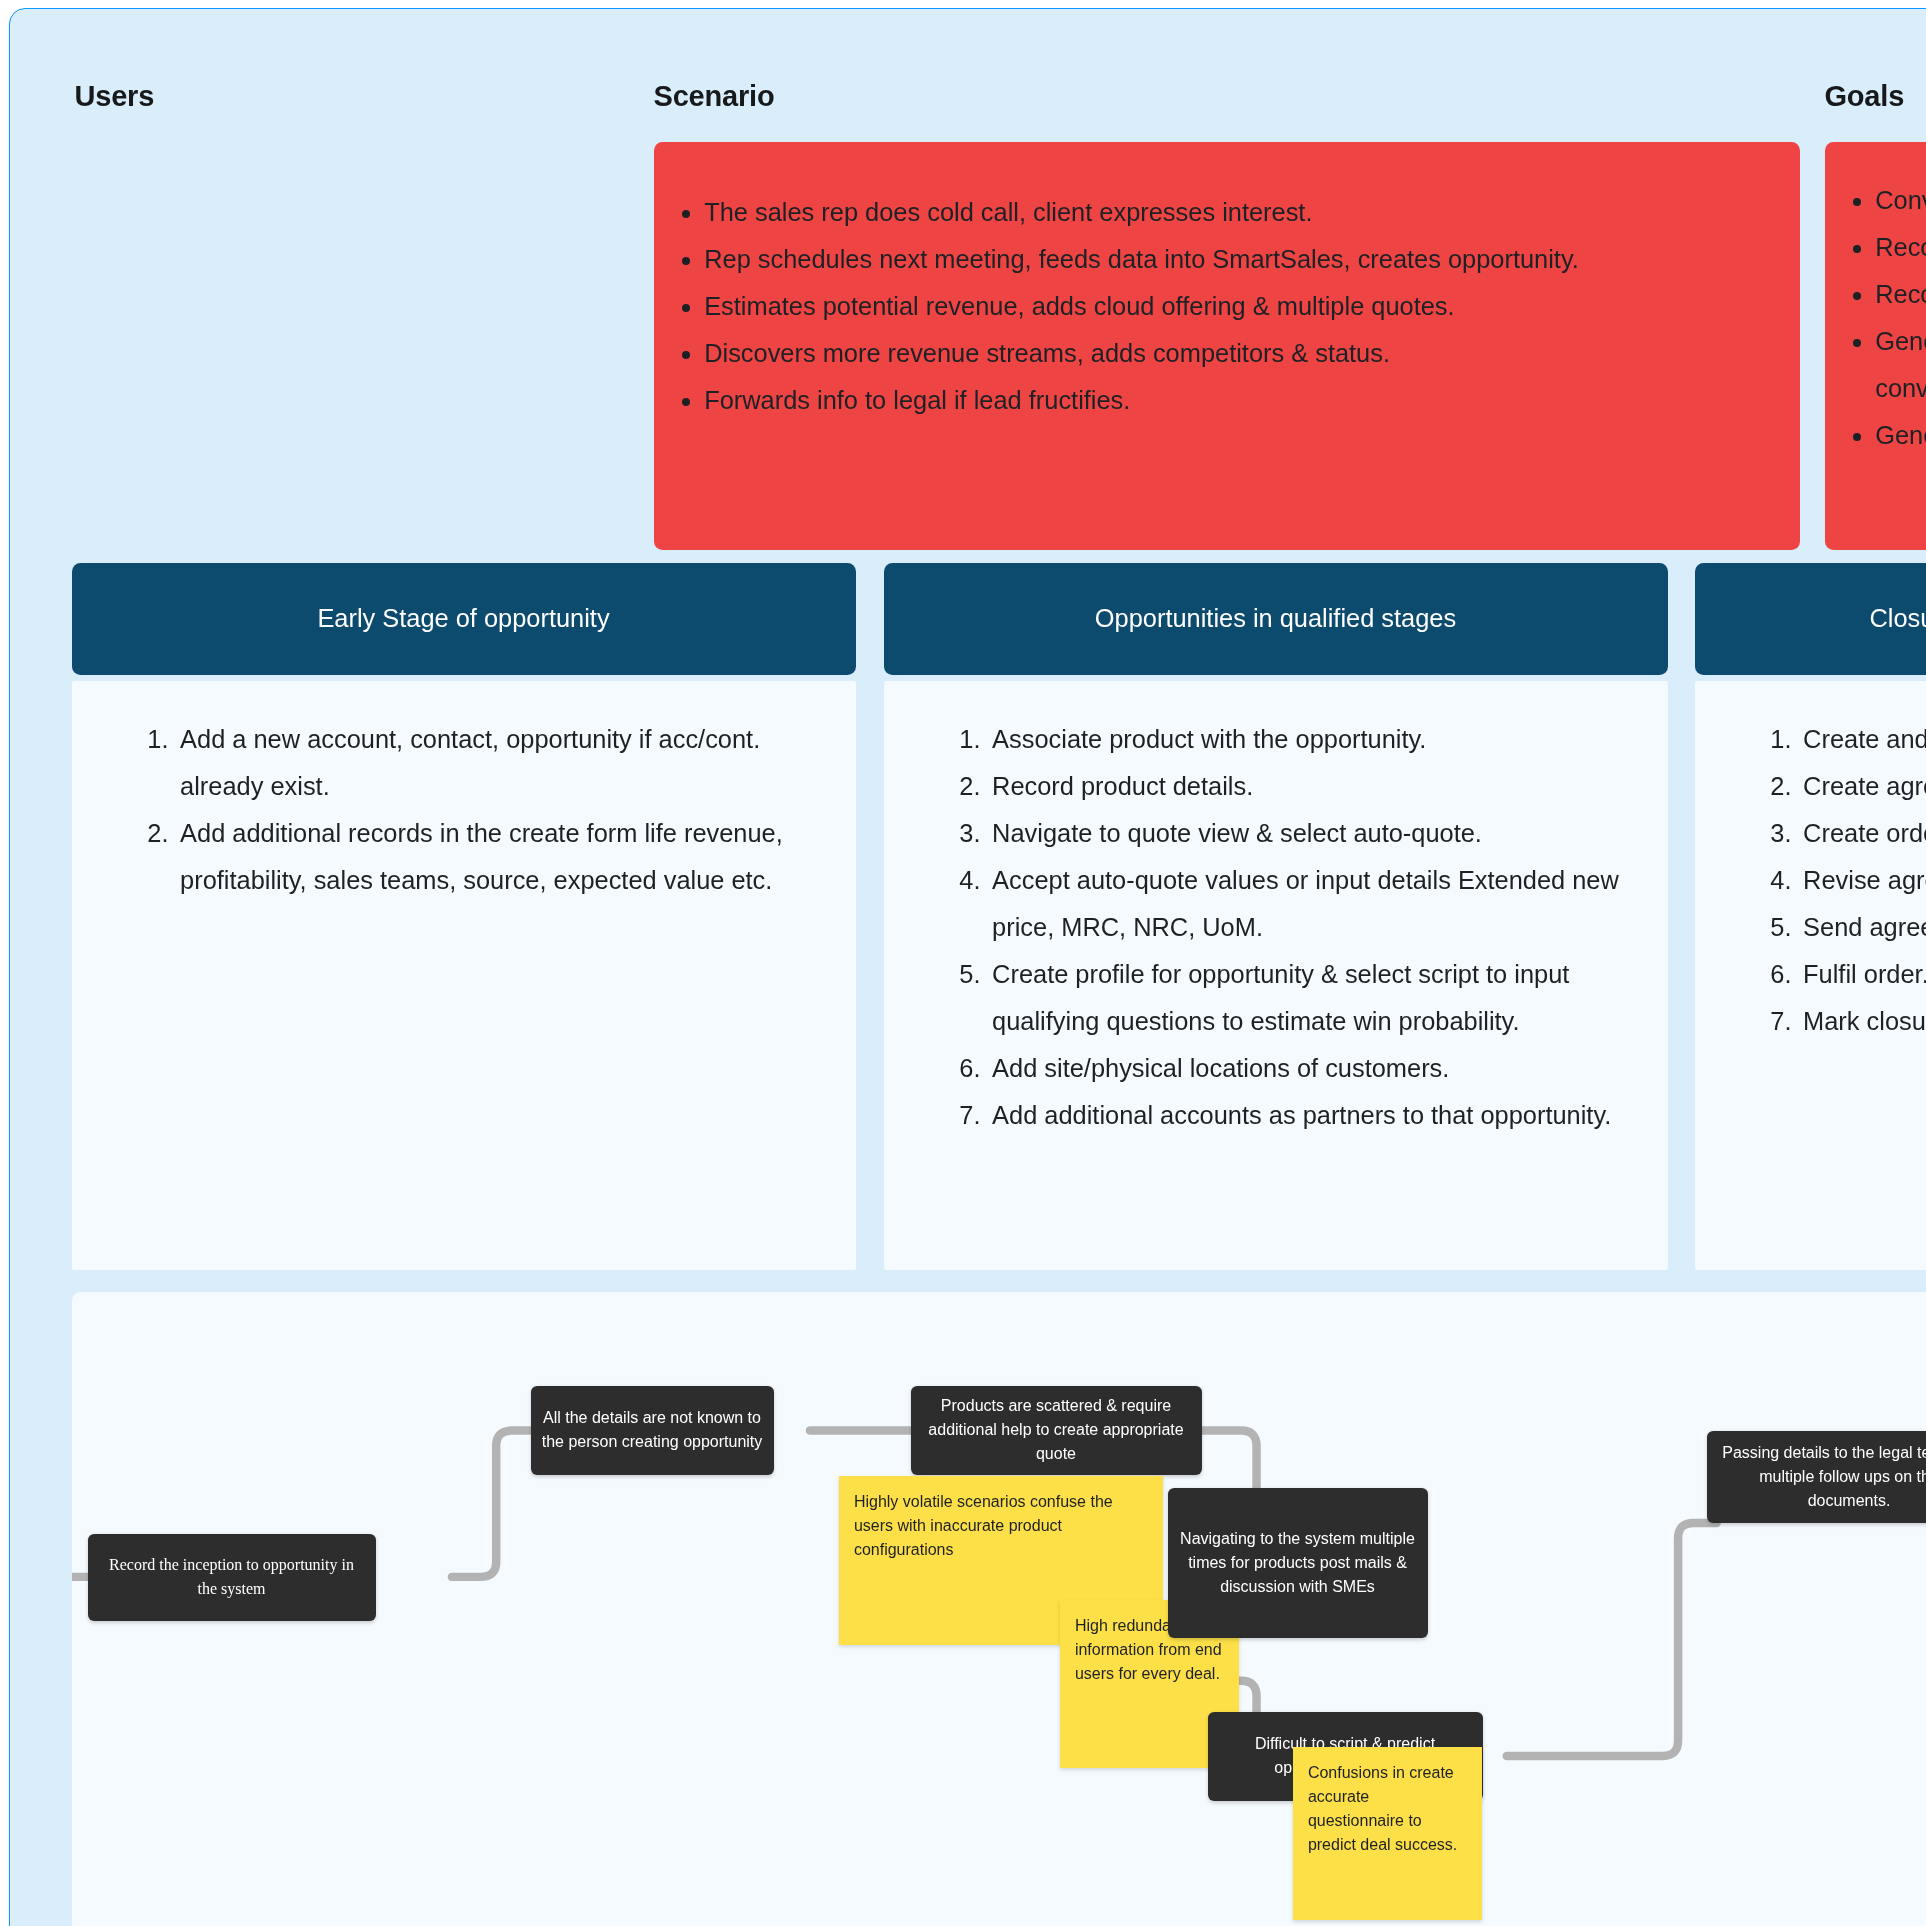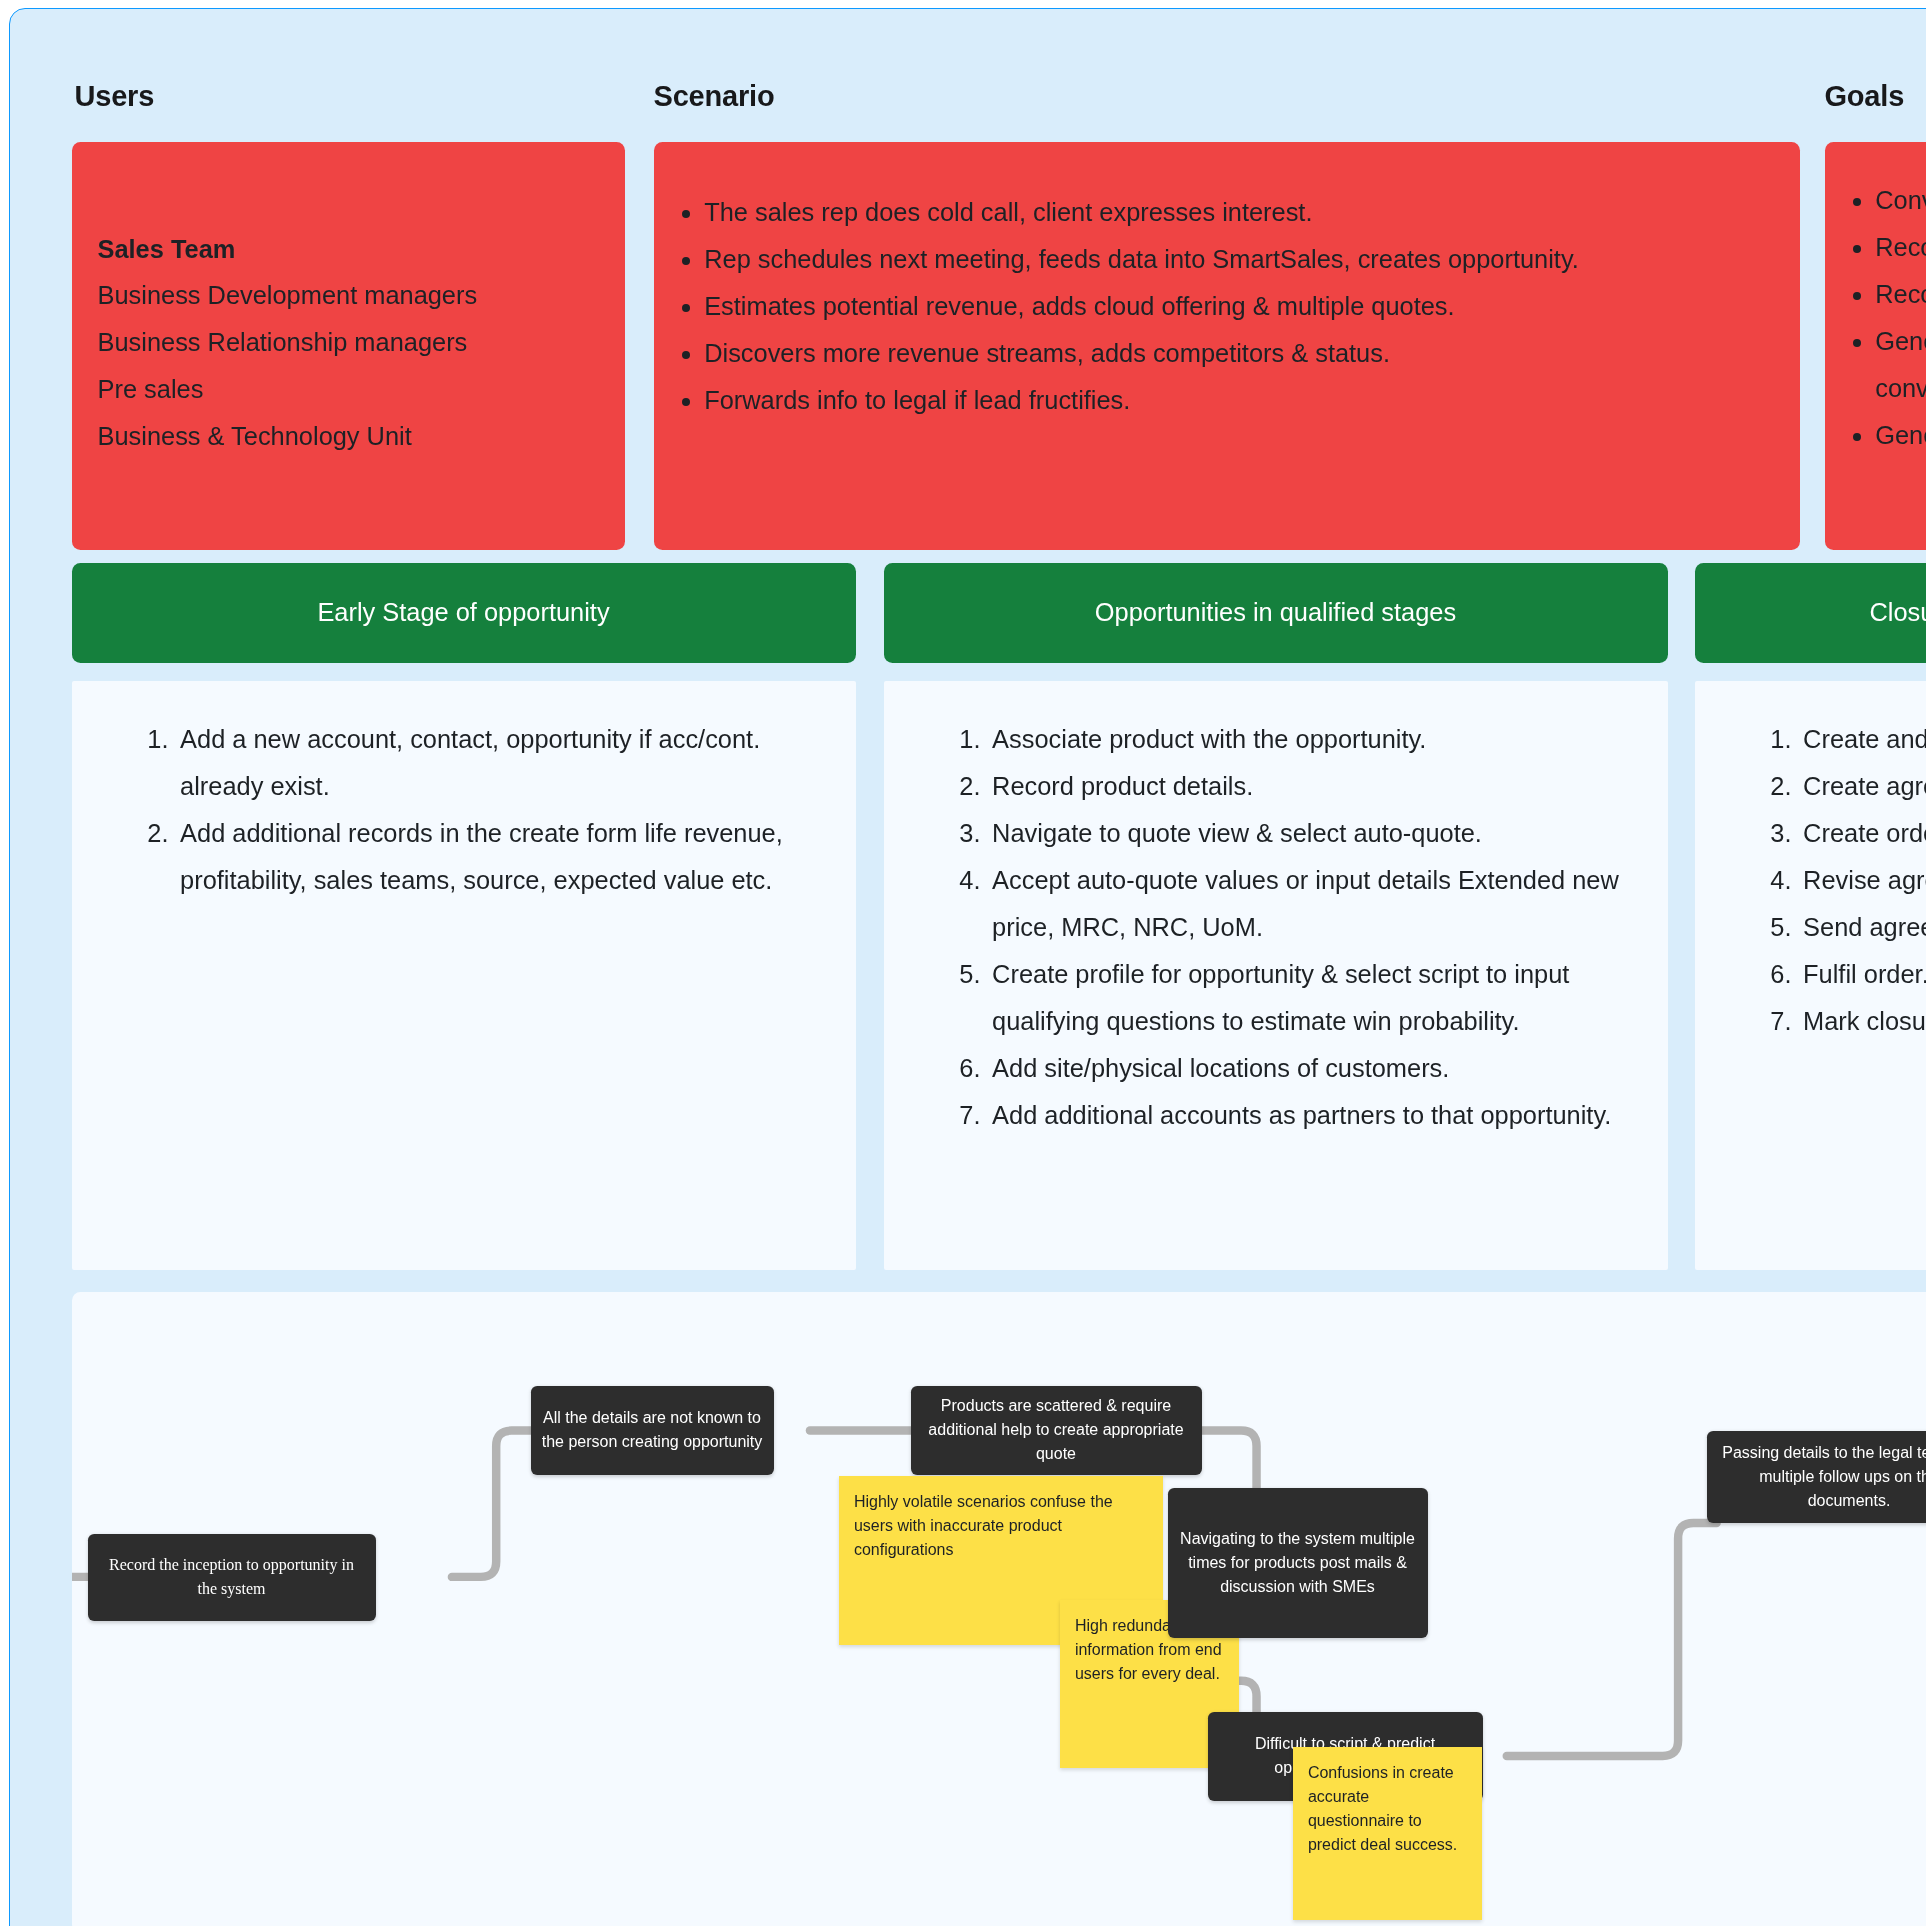--- a/index.html
+++ b/index.html
@@ -89,22 +89,22 @@
     font-size: 25.4px;
     line-height: 47px;
     color: #1d2125;
   }
   .scenario-list { left: 7.7px; top: 47px; right: 23px; }
   .goals-list    { left: 7.7px; top: 35px;  right: 23px; }
 
   
   .stage-head {
     position: absolute;
-    height: 100px;
-    background: #15803d;
+    height: 112px;
+    background: #0c4a6e;
     border-radius: 8.5px;
     color: #ffffff;
     font-size: 25.4px;
     display: flex;
     align-items: center;
     justify-content: center;
     text-align: center;
     box-sizing: border-box;
     padding: 0 11.6px;
   }
@@ -185,29 +185,20 @@
   }
 </style>
 </head>
 <body>
 
 <div class="board">
 
   <div class="top-row">
 
     <div class="col-head head-users">Users</div>
-    <div class="top-card users-card">
-      <div class="users-inner">
-        <div class="users-title">Sales Team</div>
-        <div class="users-line">Business Development managers</div>
-        <div class="users-line">Business Relationship managers</div>
-        <div class="users-line">Pre sales</div>
-        <div class="users-line">Business &amp; Technology Unit</div>
-      </div>
-    </div>
 
     <div class="col-head head-scenario">Scenario</div>
     <div class="top-card scenario-card">
       <ul class="bullets scenario-list">
         <li>The sales rep does cold call, client expresses interest.</li>
         <li>Rep schedules next meeting, feeds data into SmartSales, creates opportunity.</li>
         <li>Estimates potential revenue, adds cloud offering &amp; multiple quotes.</li>
         <li>Discovers more revenue streams, adds competitors &amp; status.</li>
         <li>Forwards info to legal if lead fructifies.</li>
       </ul>

